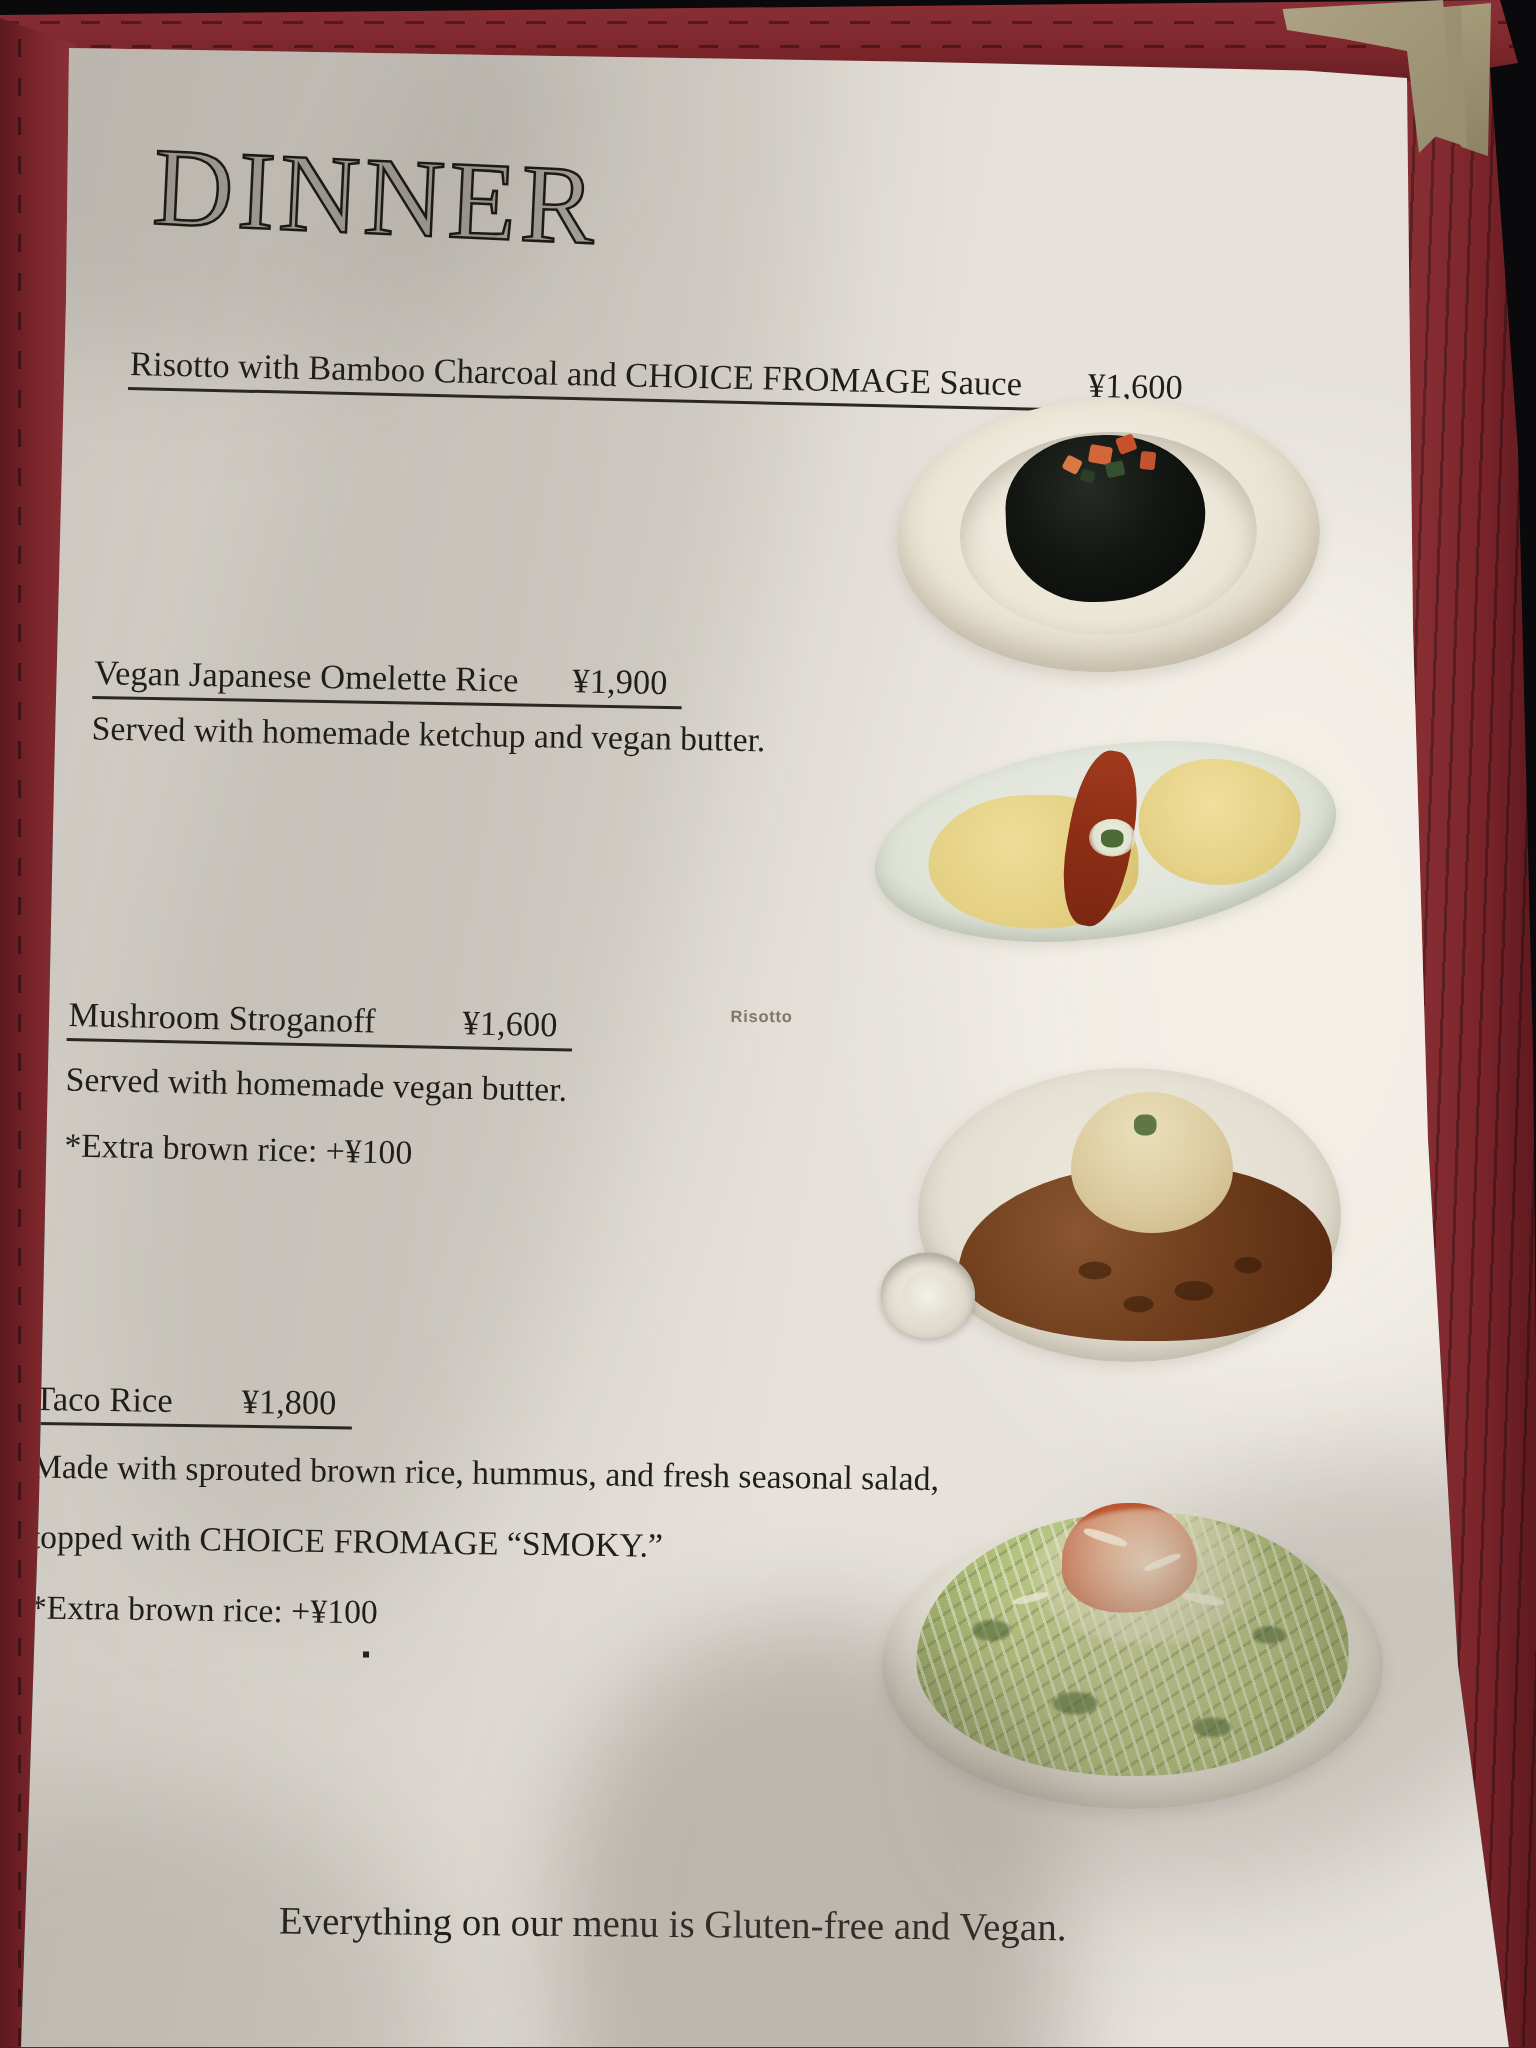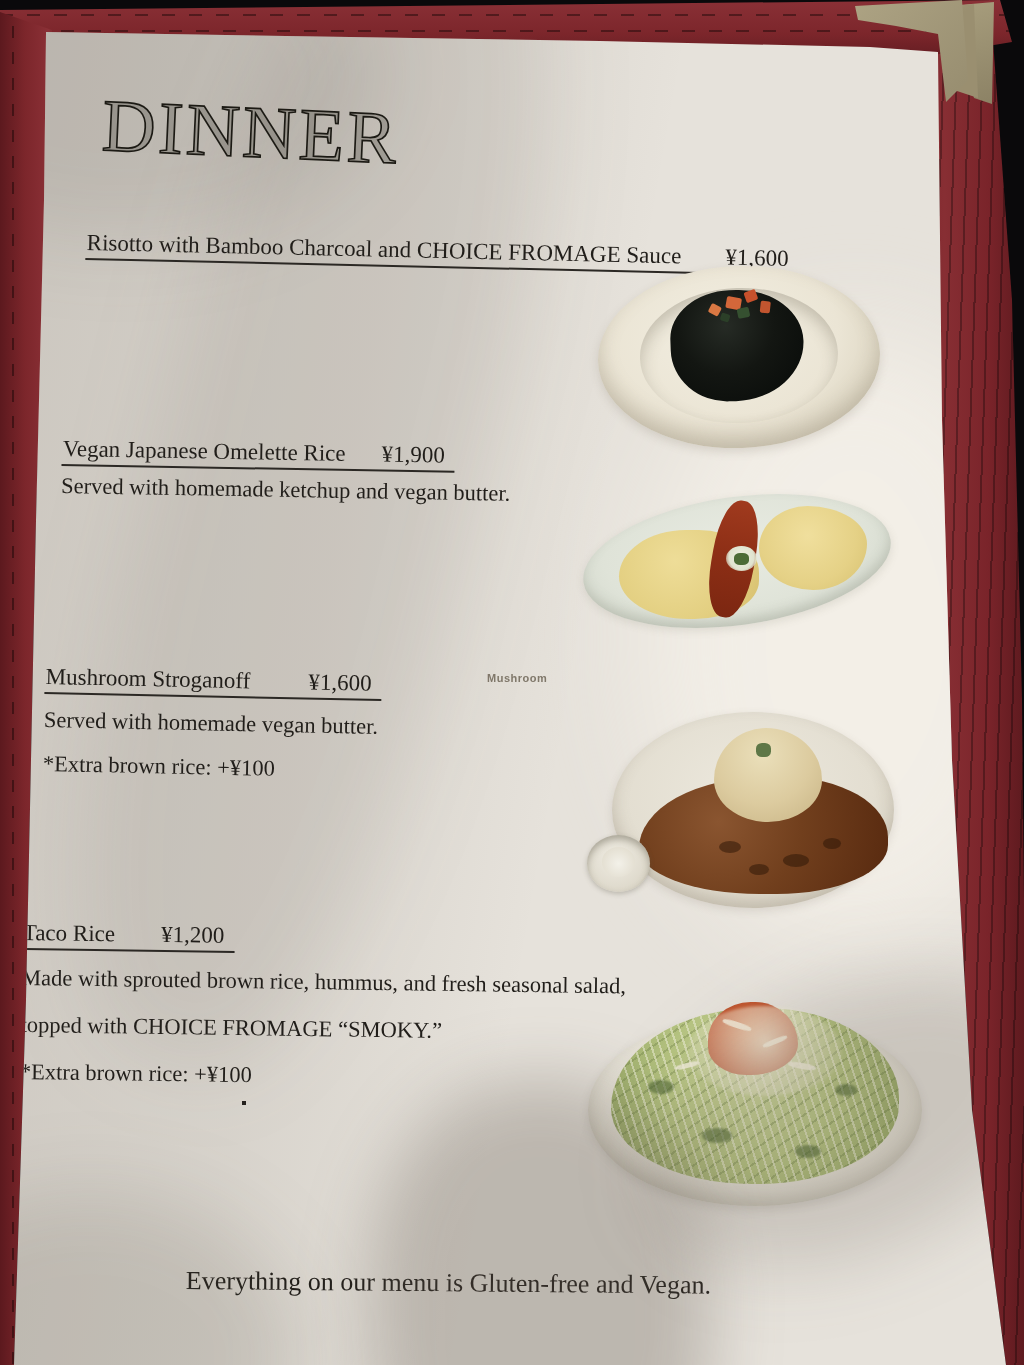--- a/index.html
+++ b/index.html
@@ -240,38 +240,38 @@
       <div class="ell" id="dollop"></div>
       <div class="ell" id="dollop-herb"></div>
     </div>
 
     <div class="item" id="item3">
       <span class="item-head"><span>Mushroom Stroganoff</span><span class="price">¥1,600</span></span>
       <div class="desc">Served with homemade vegan butter.</div>
       <div class="desc">*Extra brown rice: +¥100</div>
     </div>
 
-    <div id="watermark">Mushroom</div>
+    <div id="watermark">Risotto</div>
 
     <div class="photo" id="photo-stroganoff">
       <div class="ell" id="strog-plate"></div>
       <div id="strog-sauce" class="ell">
         <div class="sauce-bit sb1"></div>
         <div class="sauce-bit sb2"></div>
         <div class="sauce-bit sb3"></div>
         <div class="sauce-bit sb4"></div>
       </div>
       <div class="ell" id="strog-rice"></div>
       <div class="ell" id="rice-herb"></div>
       <div class="ell" id="strog-cup"></div>
       <div class="ell" id="strog-cup-in"></div>
     </div>
 
     <div class="item" id="item4">
-      <span class="item-head"><span>Taco Rice</span><span class="price">¥1,200</span></span>
+      <span class="item-head"><span>Taco Rice</span><span class="price">¥1,800</span></span>
       <div class="desc">Made with sprouted brown rice, hummus, and fresh seasonal salad,</div>
       <div class="desc">topped with CHOICE FROMAGE “SMOKY.”</div>
       <div class="desc">*Extra brown rice: +¥100</div>
     </div>
 
     <div id="ink-dot"></div>
 
     <div class="photo" id="photo-taco">
       <div class="ell" id="taco-plate"></div>
       <div id="taco-salad" style="position:absolute;"></div>

